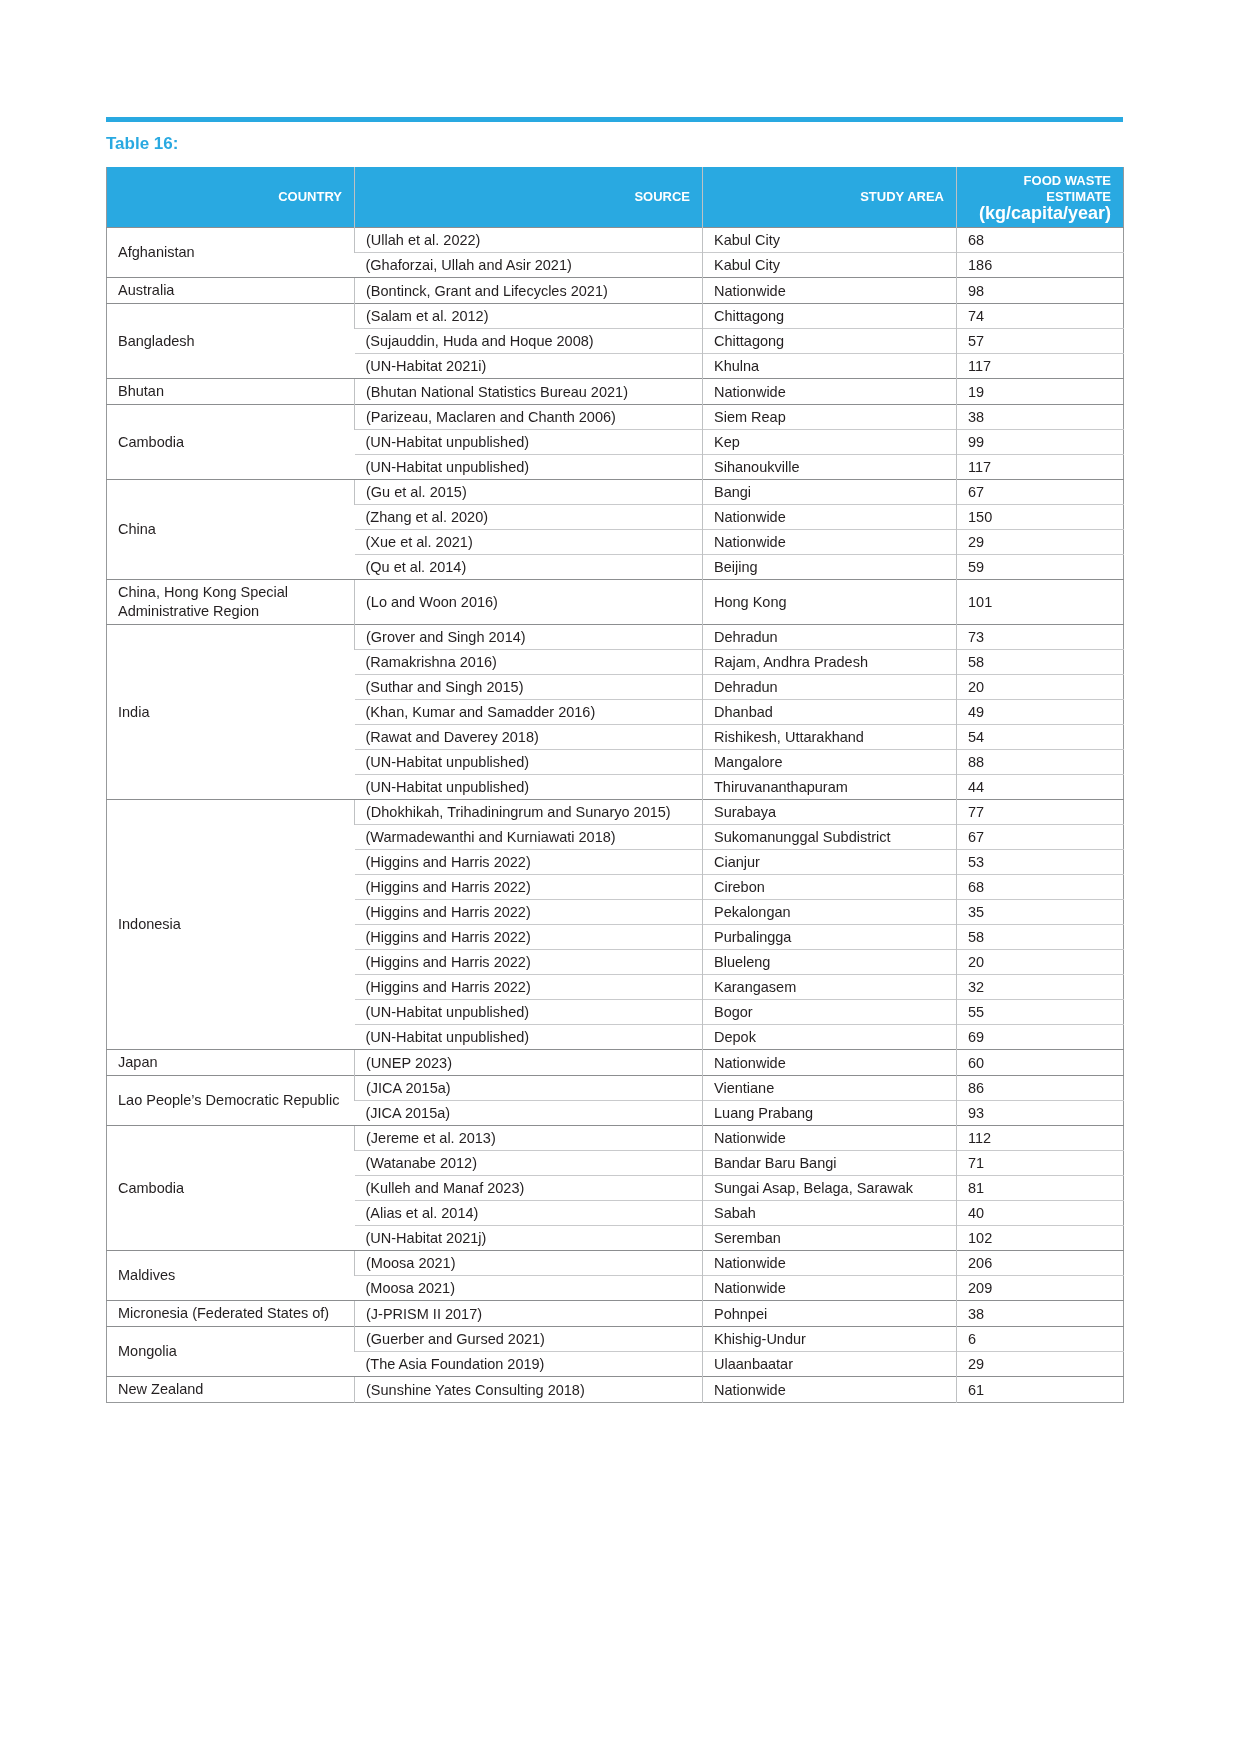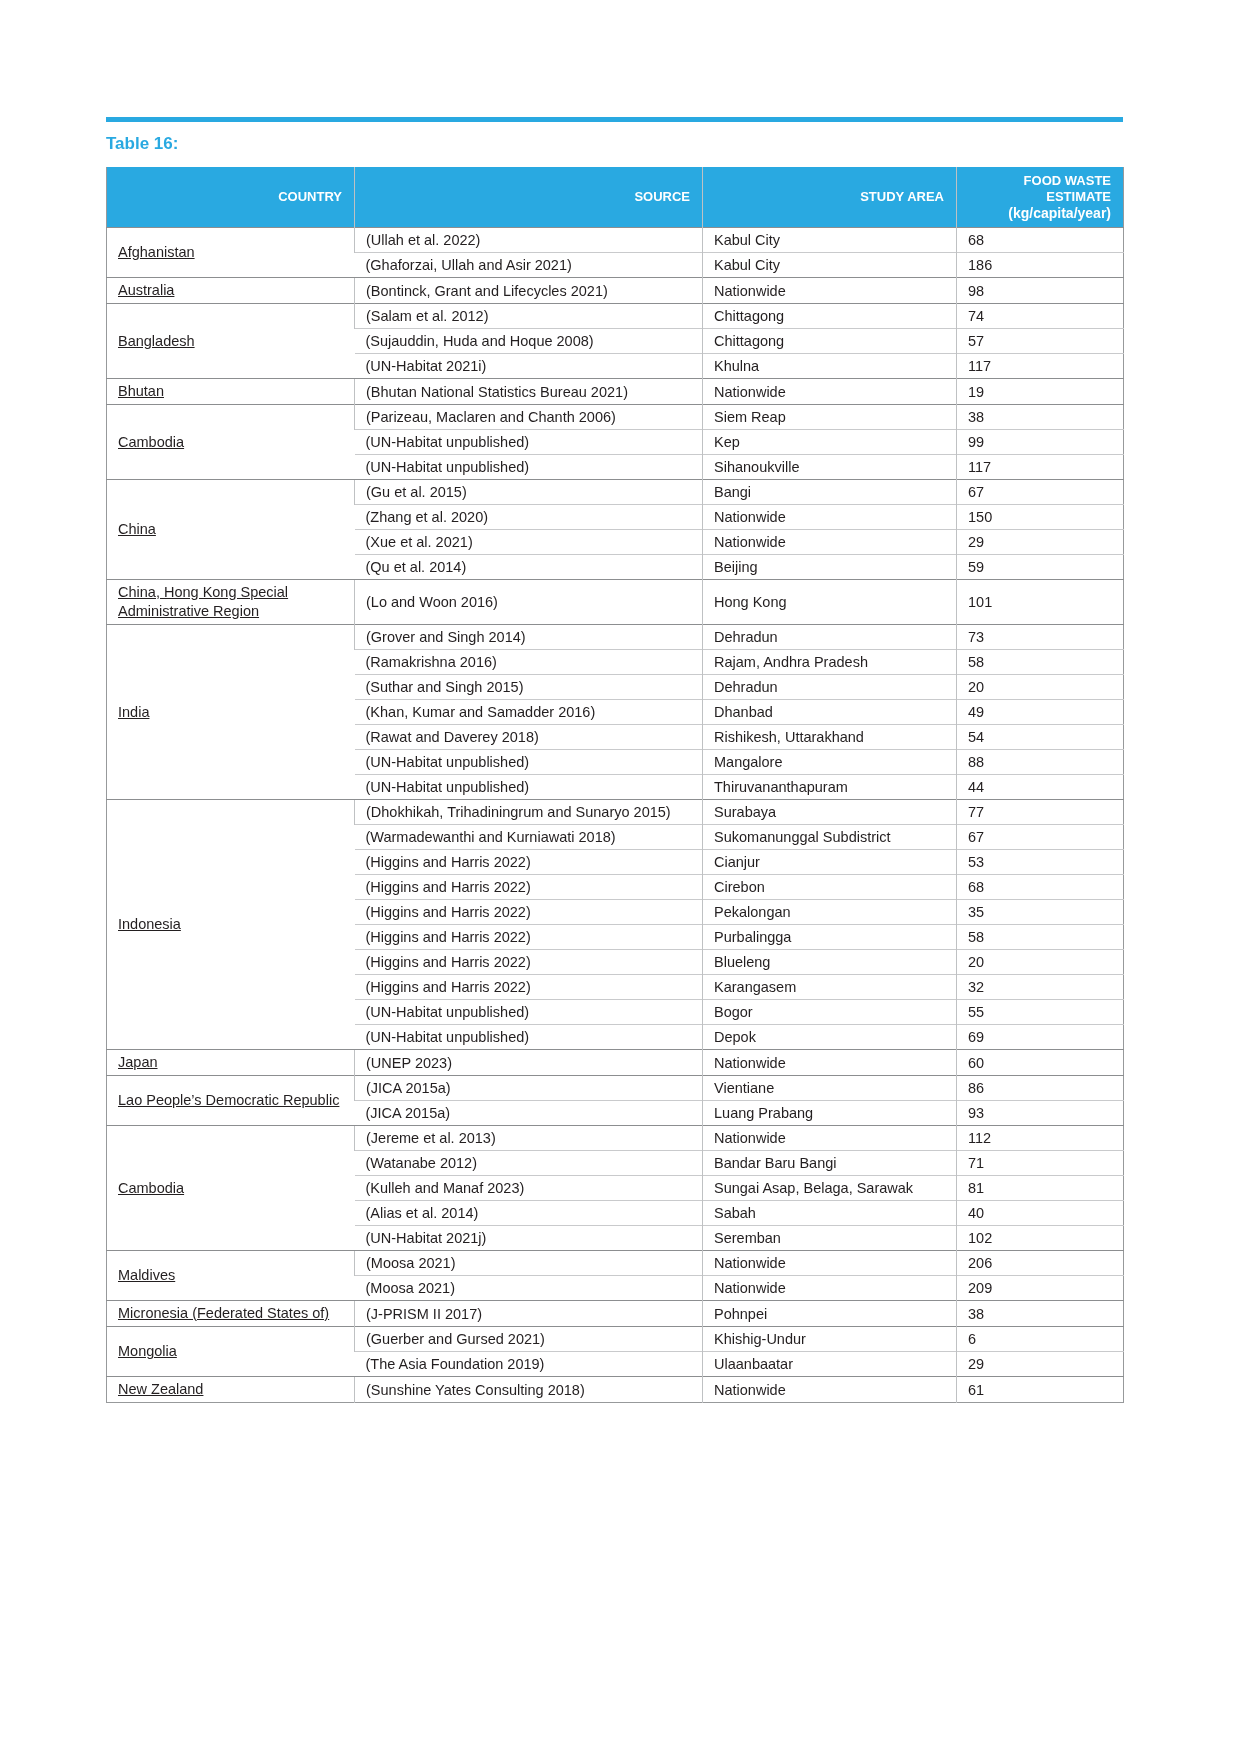--- a/index.html
+++ b/index.html
@@ -28,30 +28,30 @@
   col.c-source{width:348px;}
   col.c-study{width:254px;}
   col.c-est{width:167px;}
   thead th{
     background:var(--accent);color:#ffffff;text-align:right;vertical-align:middle;
     font-size:13px;font-weight:bold;line-height:16px;
     padding:6px 12px;height:52px;box-sizing:border-box;
     border-left:1px solid var(--line-vert);
   }
   thead th:first-child{border-left:none;padding-left:40px;}
-  thead th .unit{display:block;font-size:14px;font-weight:bold;}
+  thead th .unit{display:block;font-size:18px;font-weight:bold;}
   tbody td{
     color:var(--body);font-size:14.5px;line-height:18px;
     padding:3px 11px;height:24px;box-sizing:border-box;vertical-align:middle;
     border-left:1px solid var(--line-vert);
     border-top:1px solid var(--line-light);
     overflow:hidden;
   }
   tbody td:first-child{border-left:none;}
-  tbody td.country{line-height:19px;text-decoration:underline;}
+  tbody td.country{line-height:19px;}
   tbody tr.group-start td{border-top:1px solid var(--line-dark);}
   .footer{
     position:absolute;left:106px;top:1720px;
     display:flex;align-items:baseline;gap:13px;
     font-size:14.5px;color:var(--gray);
   }
   .footer .pg{color:var(--accent);}
   .footer .org{color:var(--accent);}
   .footer .sep{color:#BCBEC0;}
   .footer .rpt{color:var(--gray);}

